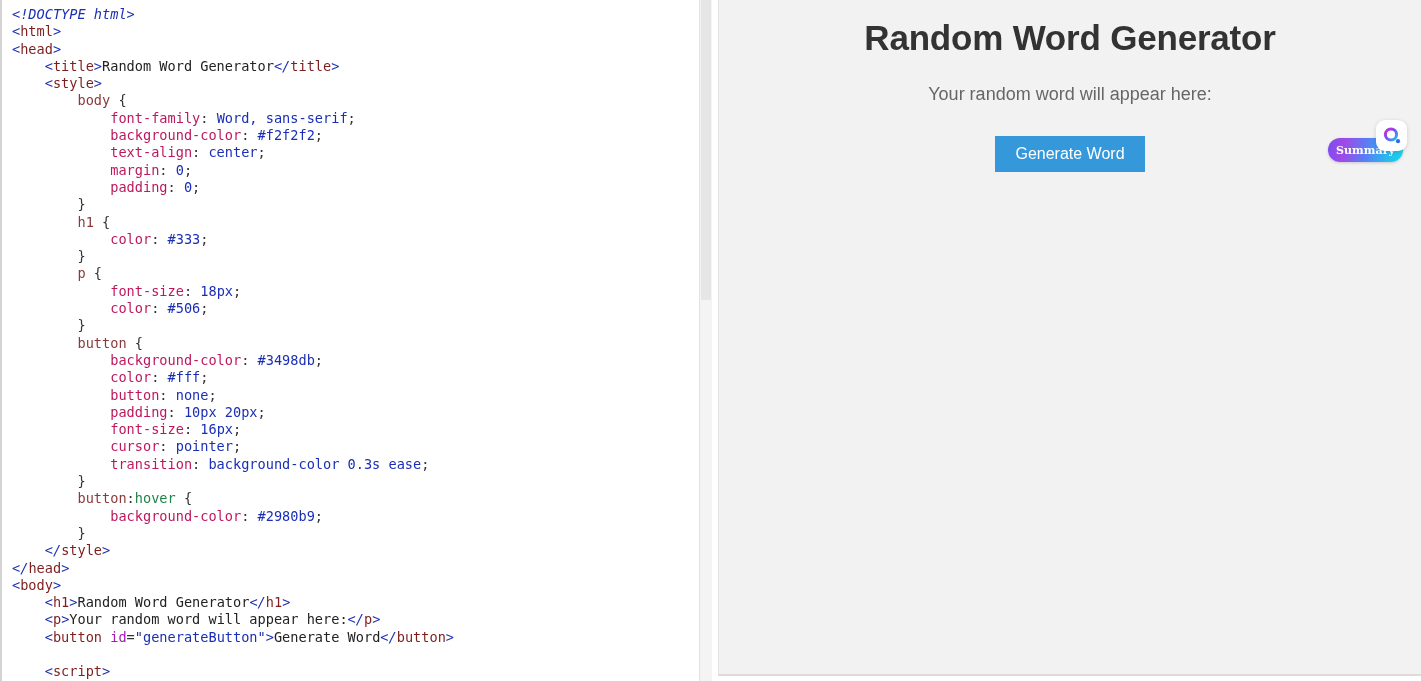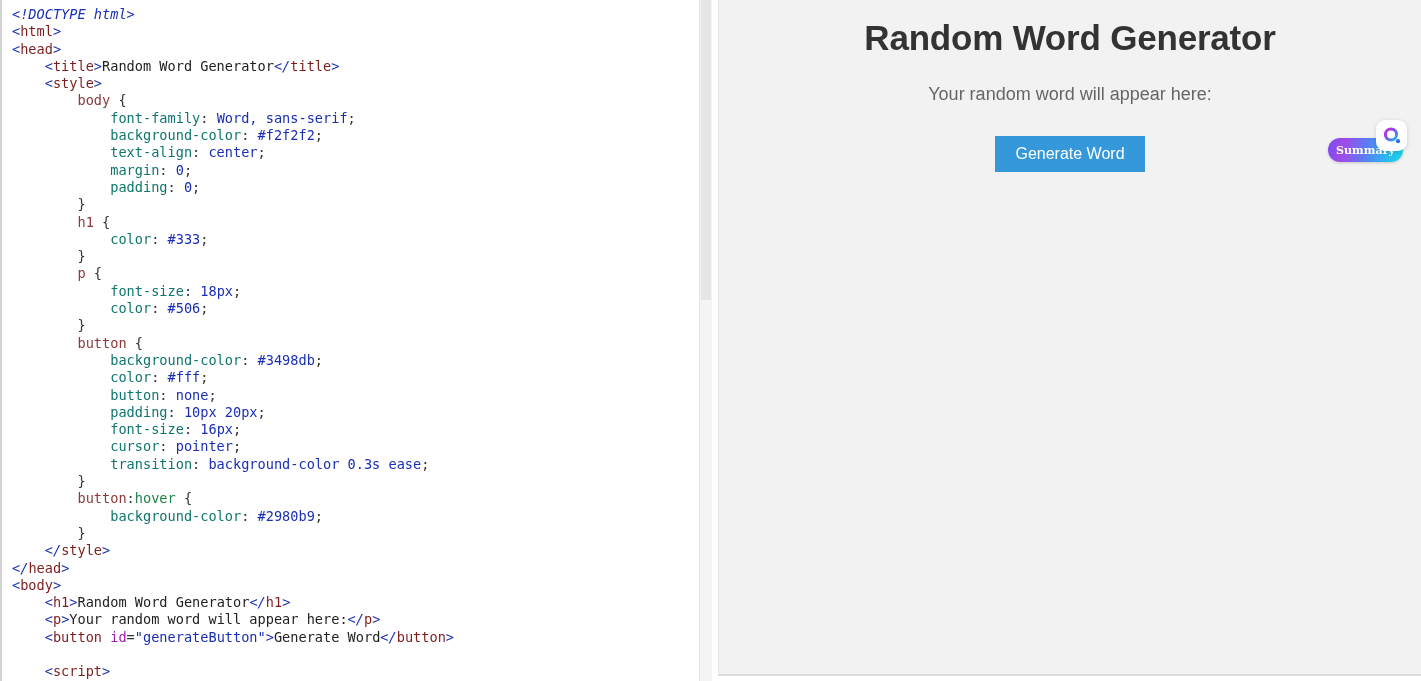--- a/index.html
+++ b/index.html
@@ -45,21 +45,21 @@
     white-space: pre;
     color: #1f1f1f;
     letter-spacing: 0px;
   }
   
   .pun   { color: #1a2fb5; font-style: italic; }   
   .tag   { color: #7f1d1d; }   
   .txt   { color: #222222; }   
   .sel   { color: #8b3a3a; }   
   .pseu  { color: #1e8449; }   
-  .prop  { color: #0f766e; }   
+  .prop  { color: #be185d; }   
   .val   { color: #1a2fb5; }   
   .brc   { color: #333333; }   
   .attr  { color: #a21caf; }   
   .str   { color: #1a2fb5; }   
   .cmt   { color: #2e8b57; }   
 
   
   .code-scrollbar {
     position: absolute;
     top: 0;

